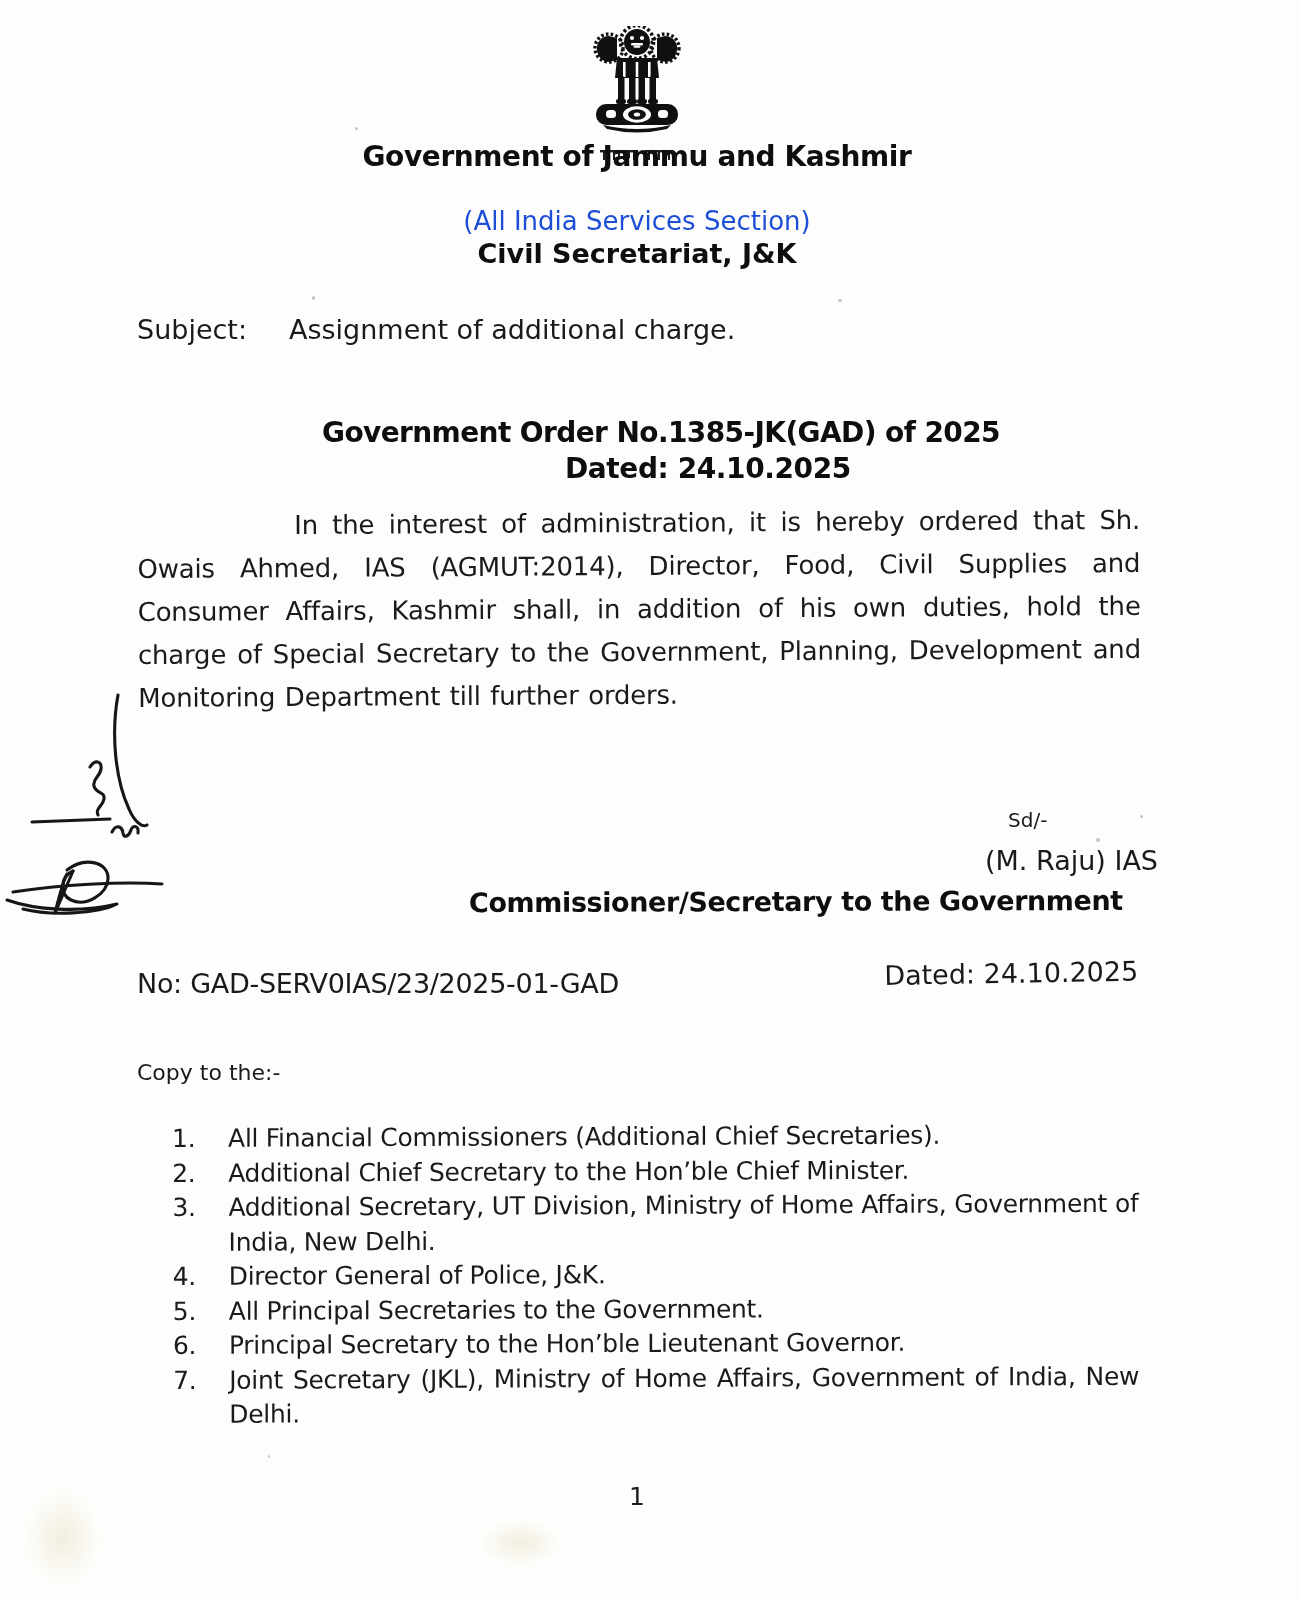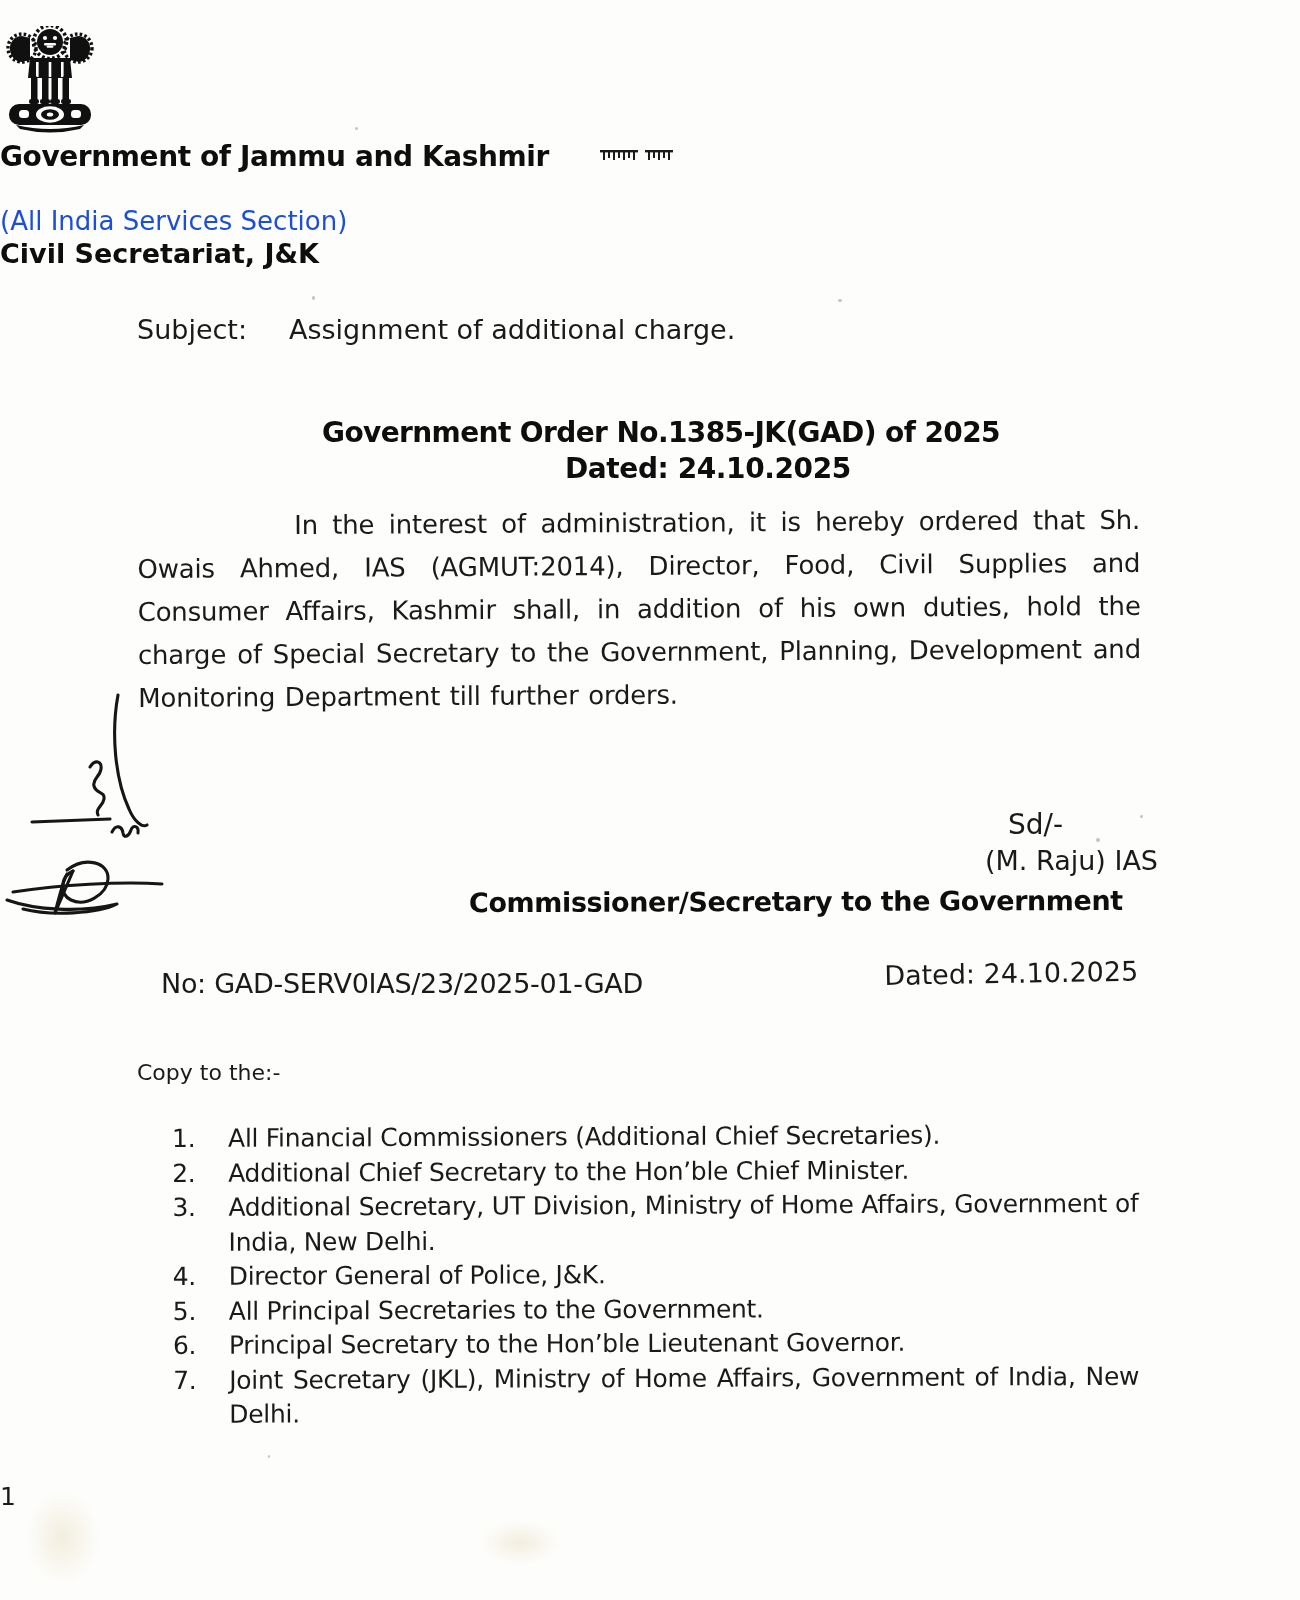--- a/index.html
+++ b/index.html
@@ -5,42 +5,42 @@
   html,body{margin:0;padding:0;}
   body{
     width:1300px;height:1600px;
     background:#ffffff;
     font-family:"DejaVu Sans","Liberation Sans",sans-serif;
     color:#1a1a1a;
     overflow:hidden;
   }
   .page{position:relative;width:1300px;height:1600px;background:#fdfdfb;}
   .abs{position:absolute;}
-  .center-band{left:0;width:1274px;text-align:left;}
+  .center-band{left:0;width:1274px;text-align:center;}
   .b{font-weight:bold;color:#0e0e0e;}
   .hdr1{top:140px;font-size:28px;letter-spacing:-0.4px;}
   .hdr2{top:173px;font-size:28px;letter-spacing:-0.4px;}
   .hdr3{top:206px;font-size:26px;color:#1d4ed8;}
   .hdr4{top:238px;font-size:27px;}
   .subject-label{left:137px;top:314px;font-size:27px;}
   .subject-text{left:289px;top:314px;font-size:27px;}
   .order-title{left:322px;top:416px;font-size:28px;letter-spacing:-0.6px;}
   .order-date{left:565px;top:452px;font-size:28px;letter-spacing:-0.4px;}
   .body-par{
     left:137px;top:505px;width:1003px;
     font-size:26px;line-height:43px;
     text-align:justify;text-indent:157px;
     letter-spacing:-0.2px;word-spacing:1.5px;
     transform:rotate(-0.35deg);transform-origin:left top;
   }
   .authority{left:353px;top:745px;font-size:26.5px;letter-spacing:-0.2px;}
-  .sd{left:1008px;top:808px;font-size:28px;}
+  .sd{left:1008px;top:808px;font-size:20px;}
   .sig-name{left:985px;top:845px;font-size:27px;}
   .designation{left:469px;top:886px;font-size:27px;letter-spacing:-0.4px;transform:rotate(-0.2deg);}
-  .ref-no{left:137px;top:968px;font-size:27px;letter-spacing:-0.3px;margin-left:24px;}
+  .ref-no{left:137px;top:968px;font-size:27px;letter-spacing:-0.3px;}
   .ref-date{left:884px;top:960px;font-size:27px;transform:rotate(-1deg);transform-origin:left top;}
   .copy-heading{left:137px;top:1060px;font-size:22px;}
   .copy-list{
     left:172px;top:1122px;width:970px;
     font-size:25px;line-height:34.5px;letter-spacing:-0.3px;
     transform:rotate(-0.25deg);transform-origin:left top;
   }
   .copy-item{display:flex;}
   .copy-item .num{width:56px;flex:0 0 56px;}
   .copy-item .txt{width:910px;text-align:justify;}

